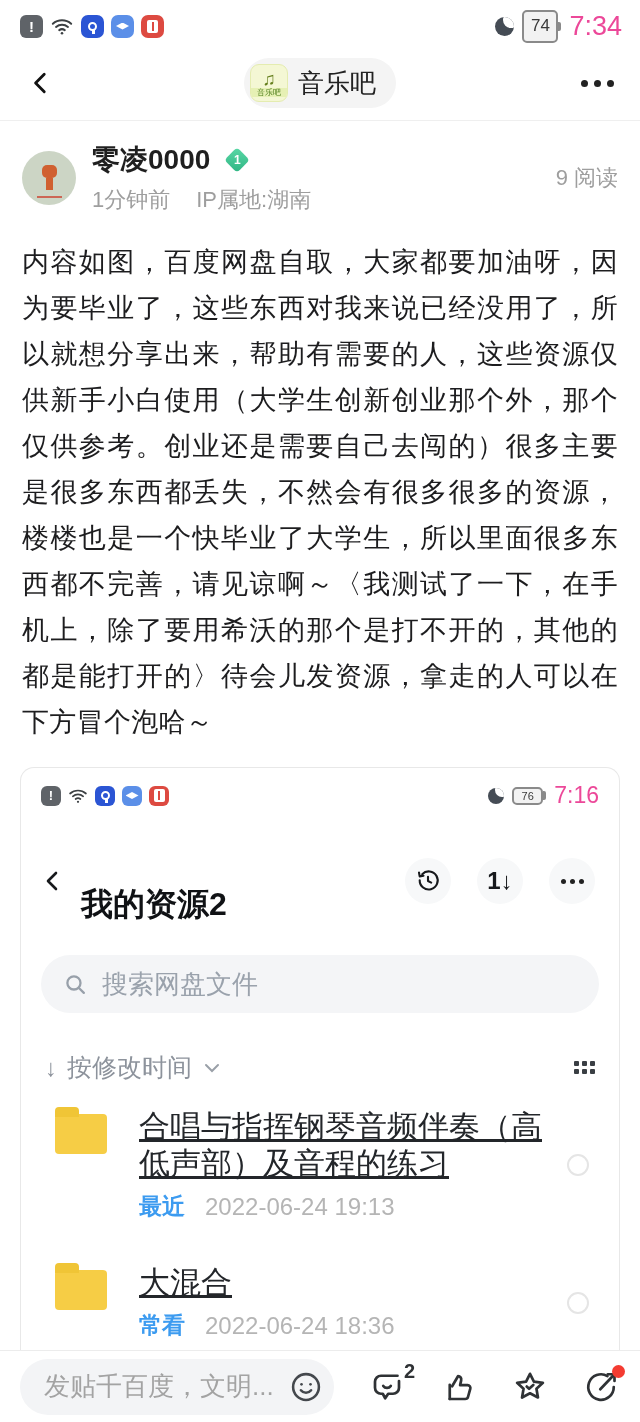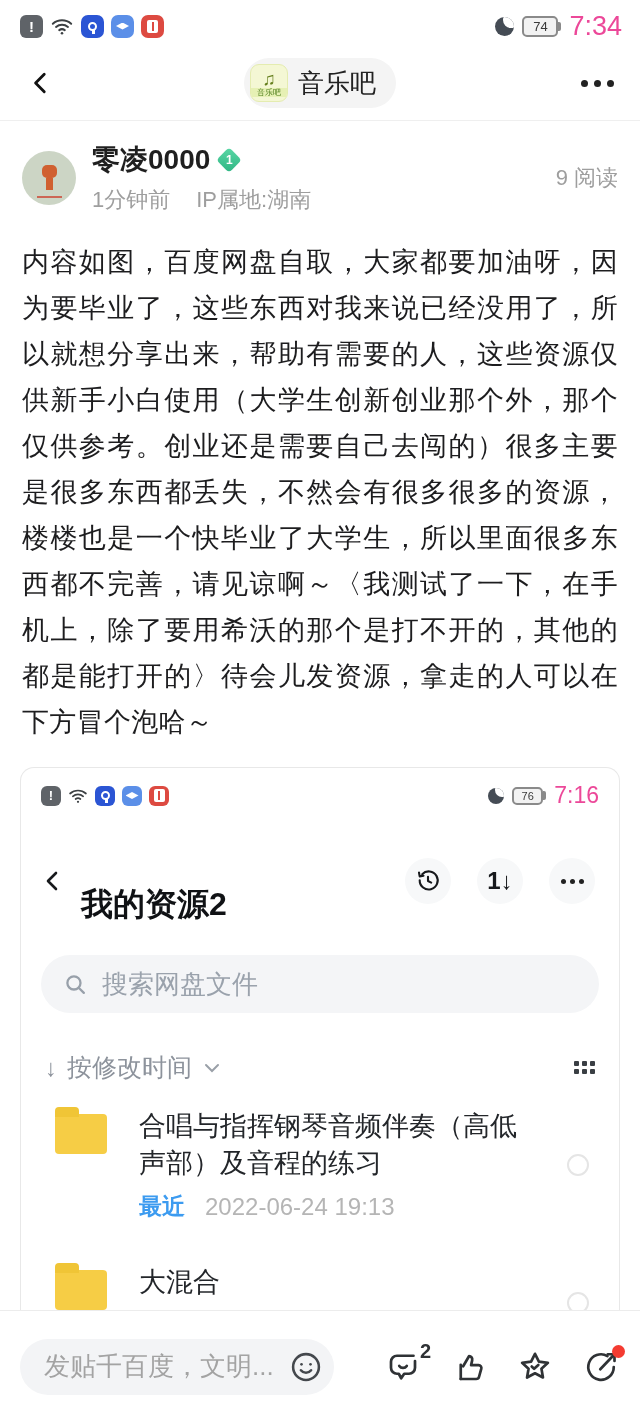--- a/index.html
+++ b/index.html
@@ -18,21 +18,21 @@
   .bulb-glyph::after { content:""; position:absolute; left:2px; bottom:-5px; width:3px; height:4px; background:#fff; }
   .appic.edu { background:#5b8fe8; }
   .cap-glyph { width:13px; height:7px; background:#fff; clip-path:polygon(50% 0,100% 50%,50% 100%,0 50%); }
   .appic.book { background:#dd4a41; }
   .book-glyph { width:11px; height:13px; background:#fff; border-radius:2px; position:relative; }
   .book-glyph::after { content:""; position:absolute; left:4.5px; top:2px; width:2px; height:9px; background:#dd4a41; }
   .sb-right { display:flex; align-items:center; gap:8px; }
   .moon { width:19px; height:19px; border-radius:50%; background:#454c55; position:relative; overflow:hidden; }
   .moon::after { content:""; position:absolute; width:16px; height:16px; border-radius:50%; background:#fff; right:-5px; top:-5px; }
   .battery { display:flex; align-items:center; }
-  .bat-body { min-width:36px; height:21px; border:2px solid #8a8a8a; border-radius:5px; display:flex; align-items:center; justify-content:center; font-size:13px; color:#3a3a3a; padding:0 3px; background:#f2f2f2; }
+  .bat-body { min-width:36px; height:33px; border:2px solid #8a8a8a; border-radius:5px; display:flex; align-items:center; justify-content:center; font-size:17px; color:#3a3a3a; padding:0 3px; background:#f2f2f2; }
   .bat-nub { width:3px; height:9px; background:#8a8a8a; border-radius:0 2px 2px 0; }
   .sb-time { font-size:27px; color:#ec4899; }
   
   .sm .appic { width:20px; height:20px; border-radius:6px; }
   .sm .appic.alert { font-size:13px; }
   .sm .moon { width:16px; height:16px; }
   .sm .moon::after { width:14px; height:14px; right:-5px; top:-5px; }
   .sm .bat-body { min-width:31px; height:18px; font-size:11px; }
   .sm .sb-time { font-size:23px; }
   .wifi svg { display:block; }
@@ -47,21 +47,21 @@
   .more-dots { position:absolute; right:26px; display:flex; gap:6px; }
   .more-dots i, .dot3 i { width:7px; height:7px; border-radius:50%; background:#222; display:block; }
   .nav-divider { height:1px; background:#efefef; }
   
   .author-row { display:flex; align-items:center; padding:0 22px; margin-top:20px; }
   .avatar { width:54px; height:54px; border-radius:50%; background:#ccd5c5; position:relative; flex-shrink:0; }
   .avatar .head { position:absolute; left:20px; top:14px; width:15px; height:13px; background:#d06030; border-radius:5px; }
   .avatar .bodyp { position:absolute; left:24px; top:27px; width:7px; height:12px; background:#d06030; }
   .avatar .foot { position:absolute; left:15px; bottom:7px; width:25px; height:2px; background:#c65; }
   .author-info { margin-left:16px; flex:1; }
-  .author-line { display:flex; align-items:center; gap:10px; }
+  .author-line { display:flex; align-items:center; gap:18px; }
   .author-name { font-size:28px; font-weight:600; color:#1f1f1f; }
   .lvl-badge { width:18px; height:18px; background:linear-gradient(135deg,#5ad8a6,#2fb583); transform:rotate(45deg); border-radius:4px; display:flex; align-items:center; justify-content:center; }
   .lvl-badge span { transform:rotate(-45deg); color:#fff; font-size:12px; font-weight:bold; }
   .author-sub { margin-top:6px; font-size:22px; color:#9e9e9e; display:flex; gap:26px; }
   .reads { font-size:22px; color:#9e9e9e; }
   
   .post-body { margin:24px 22px 0; font-size:27px; line-height:46px; color:#1d1d1f; text-align:justify; letter-spacing:.3px; }
   
   .shot { margin:22px 20px 0; width:600px; height:622px; border:1px solid #e8e8e8; border-bottom:none; border-radius:14px 14px 0 0; overflow:hidden; background:#fff; }
   .shot-status { display:flex; align-items:center; justify-content:space-between; padding:14px 20px 0; }
@@ -74,28 +74,28 @@
   .shot-search { margin:28px 20px 0; height:58px; background:#f4f5f7; border-radius:29px; display:flex; align-items:center; padding:0 22px; gap:14px; }
   .search-ph { font-size:26px; color:#9aa2ac; }
   .shot-sort { margin:38px 24px 0; display:flex; align-items:center; color:#8d939c; font-size:25px; }
   .sort-arrow { font-size:24px; margin-right:10px; }
   .sort-caret { margin-left:12px; }
   .grid-ic { margin-left:auto; display:grid; grid-template-columns:repeat(3,5px); grid-template-rows:repeat(2,5px); gap:3px; }
   .grid-ic i { background:#3a3f44; border-radius:1px; }
   .file-row { position:relative; padding:0 70px 0 118px; }
   .file-row .folder { position:absolute; left:34px; top:6px; width:52px; height:40px; background:#f6cd45; border-radius:4px; }
   .file-row .folder::before { content:""; position:absolute; top:-7px; left:0; width:24px; height:10px; background:#f0c536; border-radius:4px 4px 0 0; }
-  .file-name { font-size:27px; line-height:37px; color:#23262a; max-width:404px; }
+  .file-name { font-size:31px; line-height:37px; color:#23262a; max-width:404px;text-decoration:underline; }
   .file-meta { margin-top:9px; display:flex; align-items:center; gap:20px;text-align:center; }
   .file-tag { font-size:23px; font-weight:700; color:#3c9bf0; }
   .file-date { font-size:24px; color:#b5b5b5; }
   .file-circle { position:absolute; right:30px; top:50%; margin-top:-11px; width:22px; height:22px; border:2px solid #e5e5e5; border-radius:50%; }
   .row1 { margin-top:24px; } .row2 { margin-top:40px; } .row3 { margin-top:42px; }
   
-  .bottombar { position:absolute; left:0; bottom:0; width:640px; height:112px; background:#fff; border-top:1px solid #ececec; display:flex; align-items:center; padding:0 20px;gap:16px; }
+  .bottombar { position:absolute; left:0; bottom:0; width:640px; height:72px; background:#fff; border-top:1px solid #ececec; display:flex; align-items:center; padding:0 20px; }
   .reply-pill { width:314px; height:56px; background:#f3f4f6; border-radius:28px; display:flex; align-items:center; justify-content:space-between; padding:0 10px 0 24px; flex-shrink:0; }
   .reply-text { font-size:26px; color:#a3a3a3; white-space:nowrap; }
   .bb-icons { flex:1; display:flex; align-items:center; justify-content:space-between; margin-left:34px; }
   .bb-ic { position:relative; width:38px; height:38px; display:flex; align-items:center; justify-content:center; }
   .sup-count { position:absolute; top:-8px; right:-9px; font-size:20px; color:#2f3235; font-weight:600; }
   .red-dot { position:absolute; top:-3px; right:-5px; width:13px; height:13px; border-radius:50%; background:#f43b31; }
   svg { display:block; }
 </style>
 </head>
 <body>

